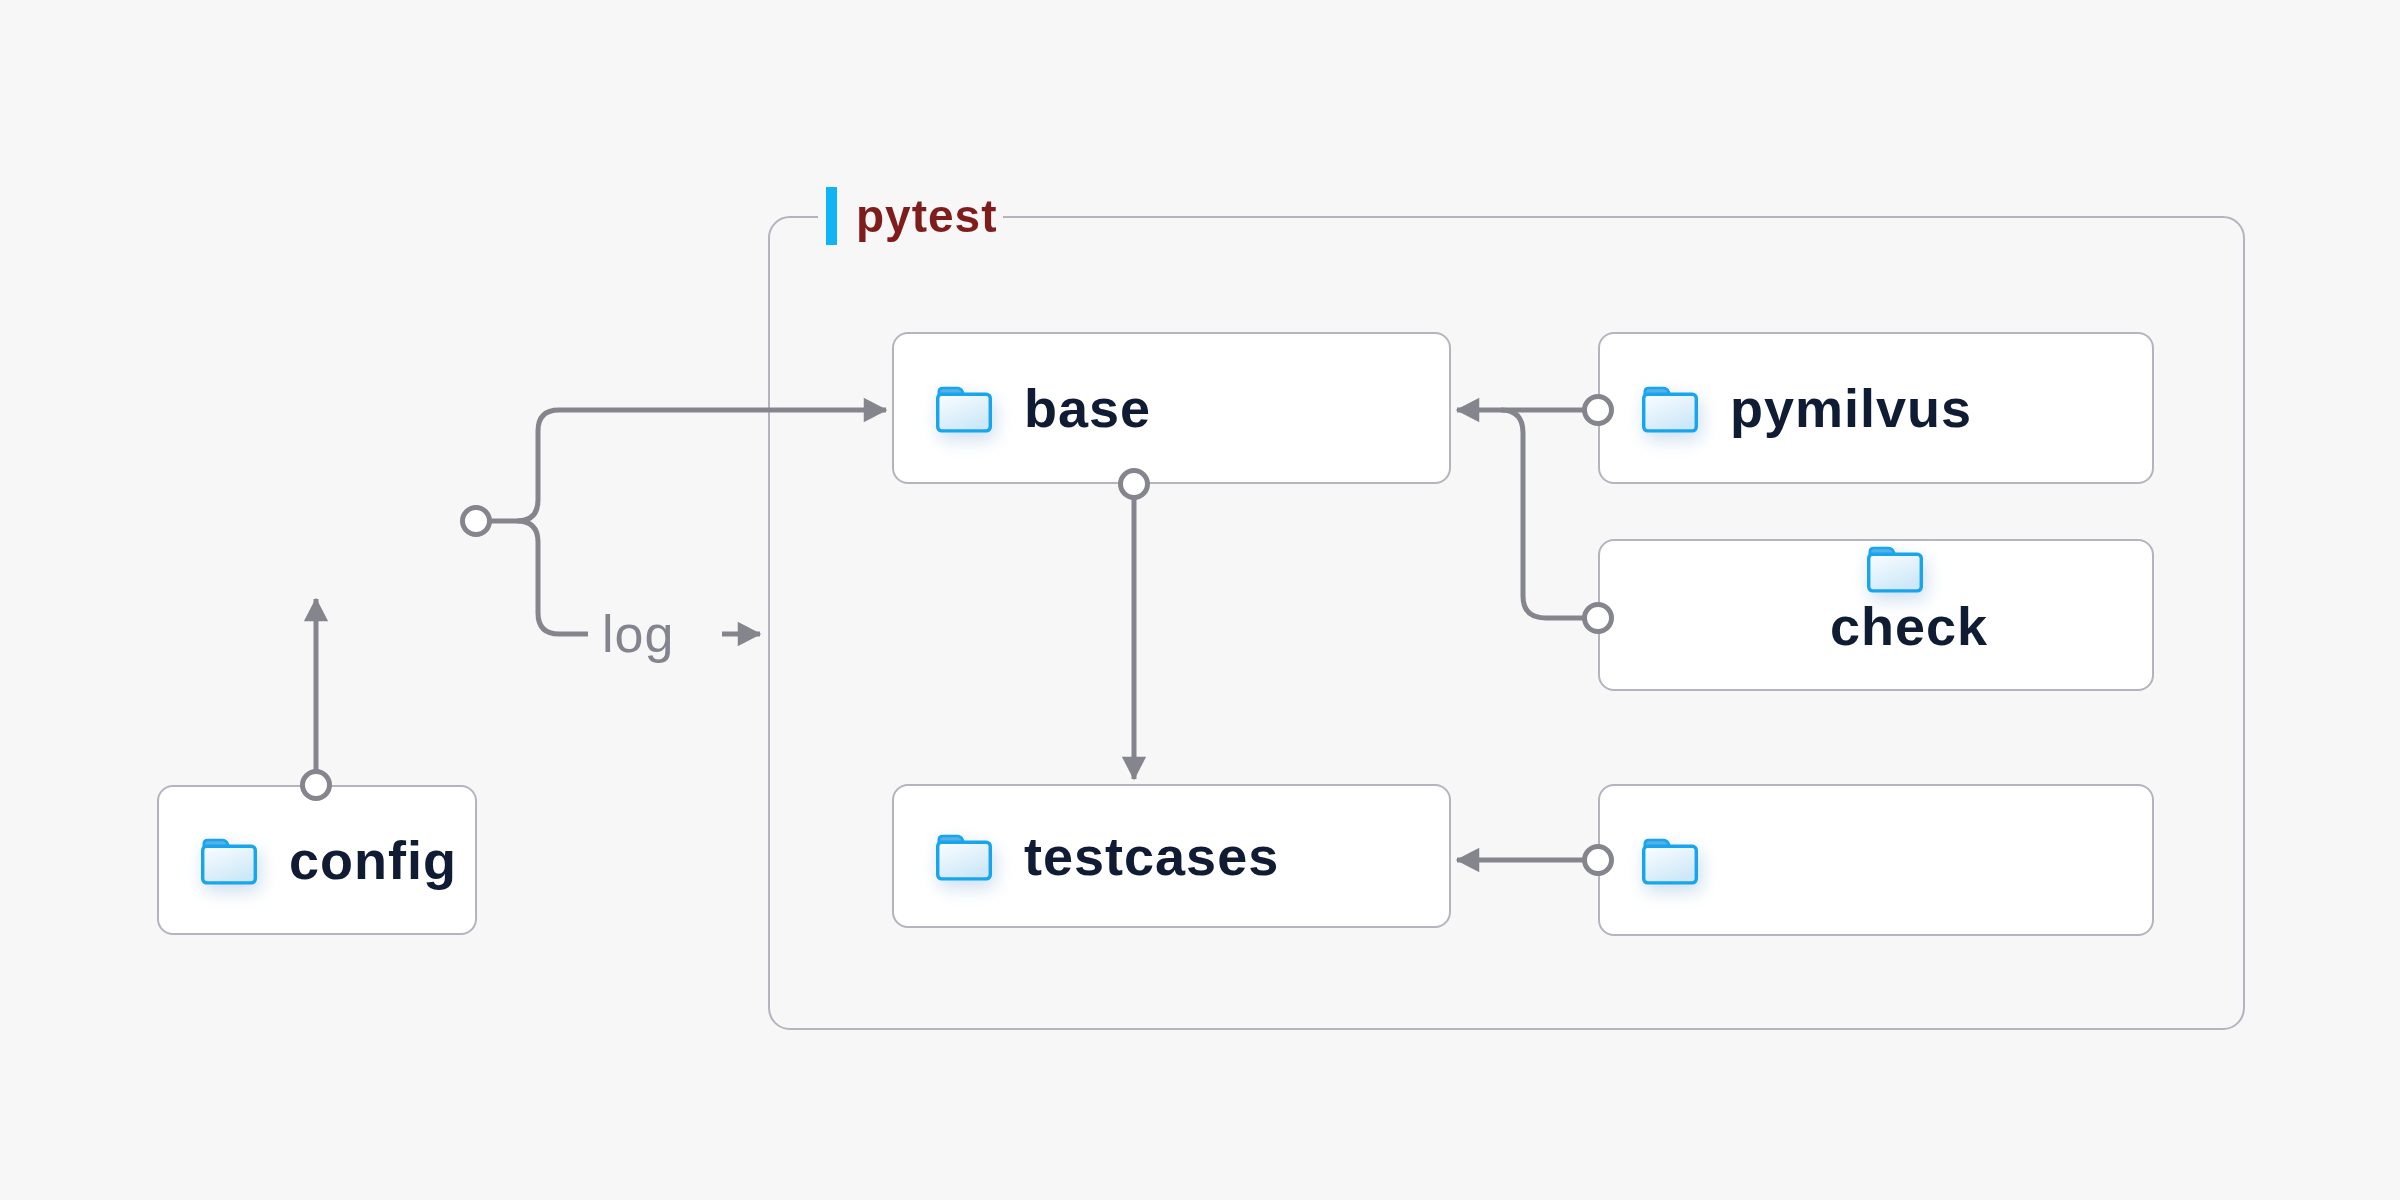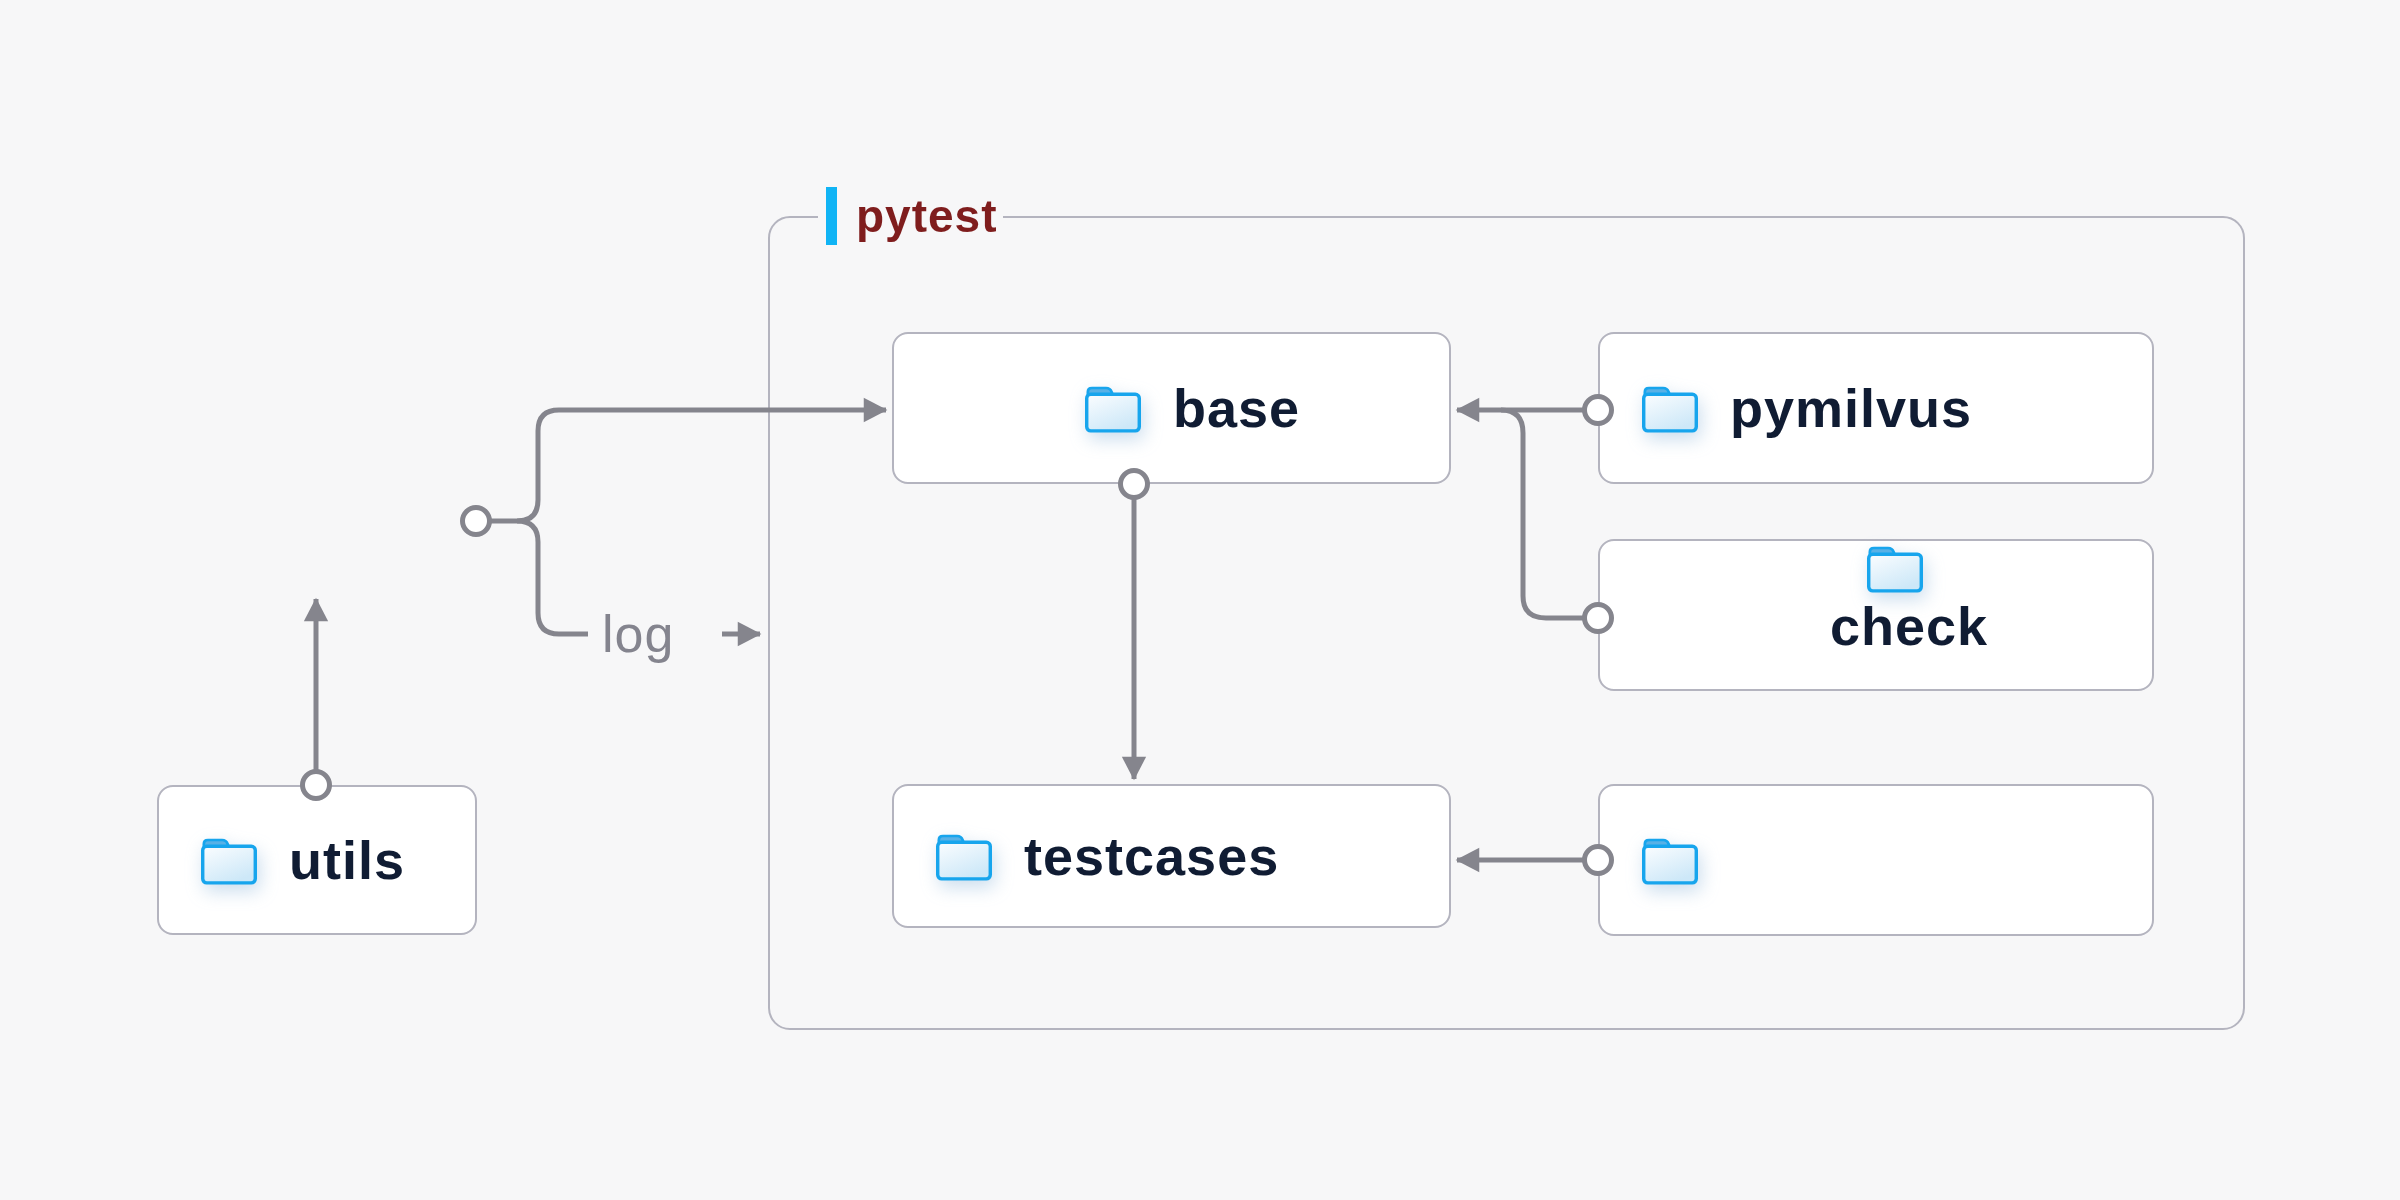--- a/index.html
+++ b/index.html
@@ -23,21 +23,21 @@
   
   .node{
     position:absolute;background:#ffffff;border:2px solid #b4b4bf;border-radius:16px;
     display:flex;align-items:center;padding-left:38px;box-sizing:border-box;z-index:2;
   }
   .node .nlabel{font-size:54px;font-weight:700;color:#101c33;margin-left:28px;letter-spacing:1px;}
   .folder{filter:drop-shadow(3px 7px 9px rgba(110,160,205,.35));flex:0 0 auto;}
 
   .pos-utils    {left:157px; top:443px; width:319px; height:150px;}
   .pos-config   {left:157px; top:785px; width:320px; height:150px;}
-  .pos-base     {left:892px; top:332px; width:559px; height:152px;justify-content:center;}
+  .pos-base     {left:892px; top:332px; width:559px; height:152px;}
   .pos-pymilvus {left:1598px;top:332px; width:556px; height:152px;}
   .pos-check    {left:1598px;top:539px; width:556px; height:152px;flex-direction:column;}
   .pos-testcases{left:892px; top:784px; width:559px; height:144px;}
   .pos-common   {left:1598px;top:784px; width:556px; height:152px;}
 
   
   .edges{position:absolute;left:0;top:0;width:2400px;height:1200px;z-index:4;pointer-events:none;}
   .edge-label{
     position:absolute;left:602px;top:602px;width:112px;height:64px;line-height:64px;
     font-size:52px;color:#84848e;z-index:4;text-align:left;letter-spacing:1px;
@@ -66,21 +66,21 @@
     <div class="accent-bar"></div>
     <span class="container-title">pytest</span>
   </div>
 
 
   <div class="node pos-config">
     <svg class="folder" width="64" height="54" viewBox="0 0 56 47">
       <path d="M6 13 V9.5 Q6 6 9.5 6 H22 Q25.5 6 26.7 9.2 L28.2 13 Z" fill="#58b1e6" stroke="#17a5ed" stroke-width="2.4" stroke-linejoin="round"></path>
       <rect x="5" y="11.5" width="46" height="32" rx="3.5" fill="url(#foldgrad)" stroke="#17a5ed" stroke-width="3"></rect>
     </svg>
-    <span class="nlabel">utils</span>
+    <span class="nlabel">config</span>
   </div>
 
   <div class="node pos-base">
     <svg class="folder" width="64" height="54" viewBox="0 0 56 47">
       <path d="M6 13 V9.5 Q6 6 9.5 6 H22 Q25.5 6 26.7 9.2 L28.2 13 Z" fill="#58b1e6" stroke="#17a5ed" stroke-width="2.4" stroke-linejoin="round"></path>
       <rect x="5" y="11.5" width="46" height="32" rx="3.5" fill="url(#foldgrad)" stroke="#17a5ed" stroke-width="3"></rect>
     </svg>
     <span class="nlabel">base</span>
   </div>
 

